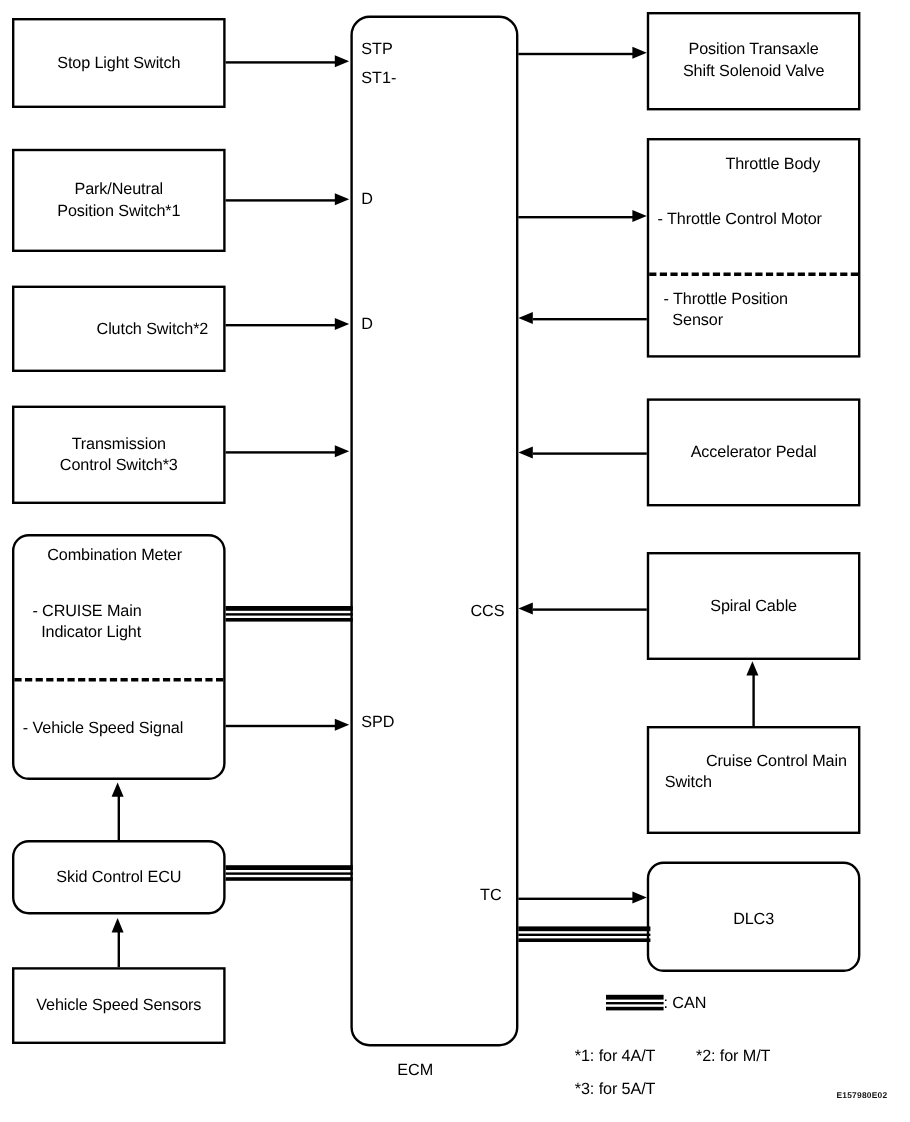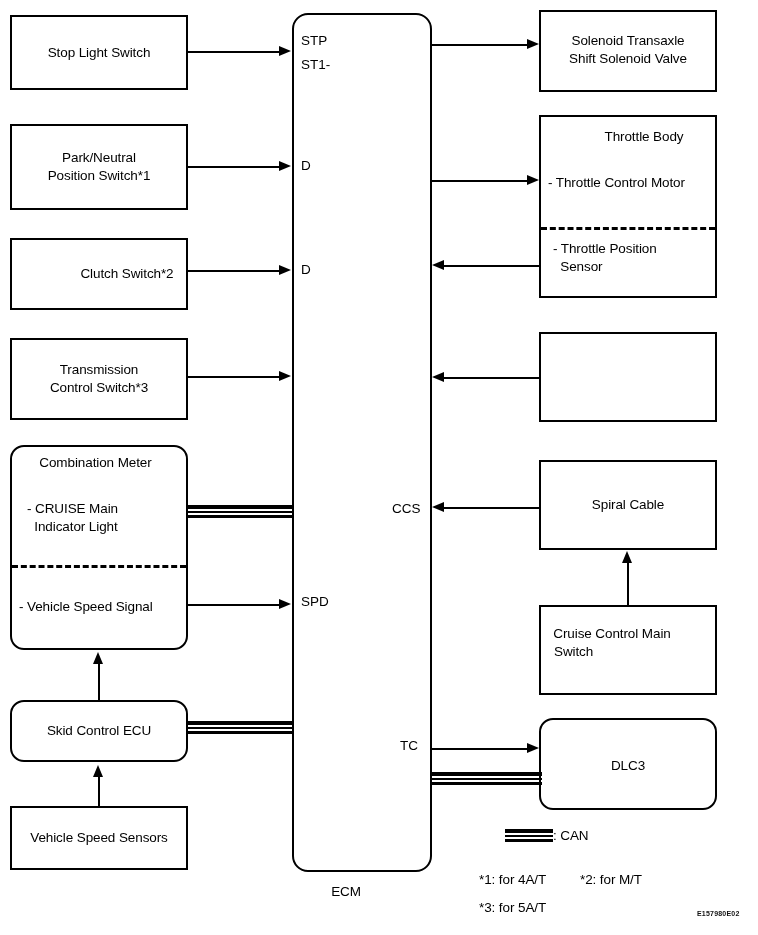--- a/index.html
+++ b/index.html
@@ -126,52 +126,53 @@
       <div class="s3"></div>
   </div>
 
   <div class="vline" style="left:98px;top:776px;height:30px;"></div>
   <div class="arr up" style="left:93px;top:765px;"></div>
 
   <div class="box" style="left:10px;top:806px;width:178px;height:64px;"></div>
   <div class="lbl center" style="left:10px;top:829px;width:178px;">Vehicle Speed Sensors</div>
 
   <div class="box" style="left:539px;top:10px;width:178px;height:82px;"></div>
-  <div class="lbl center" style="left:539px;top:32px;width:178px;">Solenoid Transaxle</div>
+  <div class="lbl center" style="left:539px;top:32px;width:178px;">Position Transaxle</div>
   <div class="lbl center" style="left:539px;top:50px;width:178px;">Shift Solenoid Valve</div>
   <div class="hline" style="left:432px;top:44px;width:96px;"></div>
   <div class="arr right" style="left:527px;top:39px;"></div>
 
   <div class="box" style="left:539px;top:115px;width:178px;height:183px;"></div>
   <div class="lbl center" style="left:539px;top:128px;width:210px;">Throttle Body</div>
   <div class="lbl" style="left:548px;top:174px;">- Throttle Control Motor</div>
   <div class="dashdiv" style="left:541px;top:227px;width:174px;"></div>
   <div class="lbl" style="left:553px;top:240px;">- Throttle Position</div>
   <div class="lbl" style="left:553px;top:258px;">  Sensor</div>
 
   <div class="hline" style="left:432px;top:180px;width:96px;"></div>
   <div class="arr right" style="left:527px;top:175px;"></div>
 
   <div class="hline" style="left:444px;top:265px;width:95px;"></div>
   <div class="arr left" style="left:432px;top:260px;"></div>
 
   <div class="box" style="left:539px;top:332px;width:178px;height:90px;"></div>
+  <div class="lbl center" style="left:539px;top:368px;width:178px;">Accelerator Pedal</div>
   <div class="hline" style="left:444px;top:377px;width:95px;"></div>
   <div class="arr left" style="left:432px;top:372px;"></div>
 
   <div class="box" style="left:539px;top:460px;width:178px;height:90px;"></div>
   <div class="lbl center" style="left:539px;top:496px;width:178px;">Spiral Cable</div>
   <div class="hline" style="left:444px;top:507px;width:95px;"></div>
   <div class="arr left" style="left:432px;top:502px;"></div>
 
   <div class="vline" style="left:627px;top:562px;height:43px;"></div>
   <div class="arr up" style="left:622px;top:551px;"></div>
 
   <div class="box" style="left:539px;top:605px;width:178px;height:90px;"></div>
-  <div class="lbl center" style="left:523px;top:625px;width:178px;">Cruise Control Main</div>
+  <div class="lbl center" style="left:558px;top:625px;width:178px;">Cruise Control Main</div>
   <div class="lbl" style="left:554px;top:643px;">Switch</div>
 
   <div class="box rounded" style="left:539px;top:718px;width:178px;height:92px;"></div>
   <div class="lbl center" style="left:539px;top:757px;width:178px;">DLC3</div>
 
   <div class="hline" style="left:432px;top:748px;width:96px;"></div>
   <div class="arr right" style="left:527px;top:743px;"></div>
 
   <div class="can" style="left:432px;top:772px;width:110px;">
     <div class="s1"></div>

